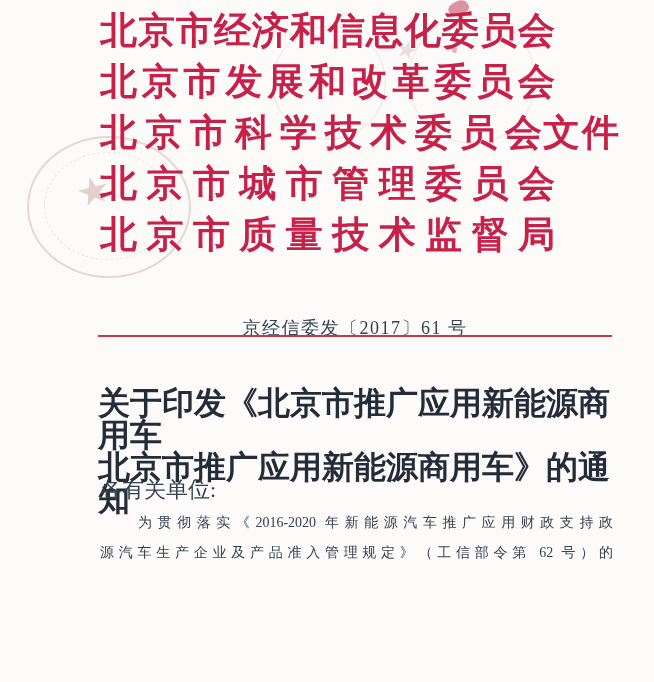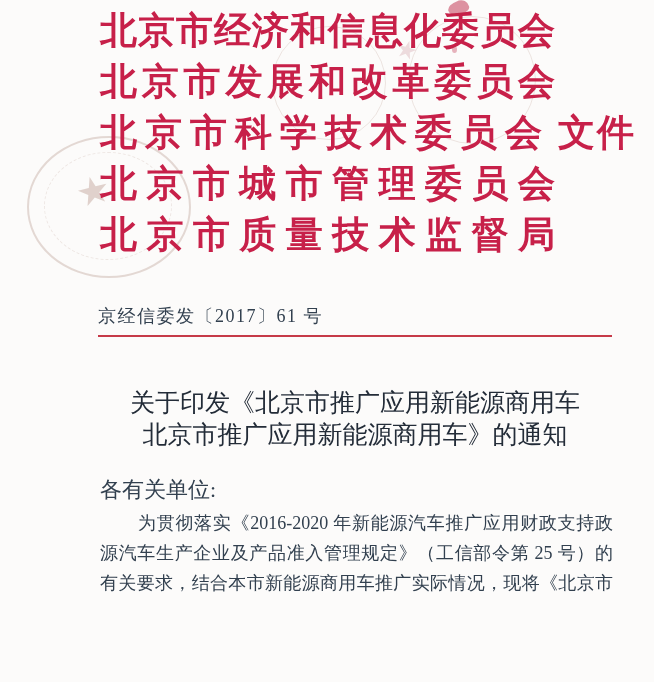--- a/index.html
+++ b/index.html
@@ -27,45 +27,45 @@
   .agencies{position:absolute;left:100px;top:12px;width:455px;z-index:1;}
   .agency-line{
     height:38px;margin-bottom:13px;
     font-size:37px;font-weight:bold;line-height:38px;
     color:var(--header_red,#c72049);
     white-space:nowrap;
   }
   .js-justify{display:flex;justify-content:space-between;}
   .agency-row3{display:flex;width:540px;}
   .agency-row3 .agency-name{width:442px;display:flex;justify-content:space-between;}
-  .agency-suffix{margin-left:16px;letter-spacing:2px;}
+  .agency-suffix{margin-left:1px;letter-spacing:2px;}
   
   .doc-number{
-    position:absolute;left:98px;top:304px;width:514px;z-index:1;
-    font-size:18px;letter-spacing:1.5px;
+    position:absolute;left:98px;top:316px;width:514px;z-index:1;
+    text-align:center;font-size:18px;letter-spacing:1.5px;
     color:var(--body_ink,#32404f);
   }
   .red-rule{position:absolute;left:98px;top:335px;width:514px;height:2px;
     background:var(--rule_red,#c63a48);z-index:1;}
   
   .doc-title{
     position:absolute;left:70px;top:387px;width:514px;z-index:1;
-    text-align:center;font-size:25px;font-weight:normal;line-height:32px;
+    text-align:left;font-size:32px;font-weight:bold;line-height:32px;
     color:var(--title_ink,#232c38);
   }
   .doc-title{left:98px;}
   
   .salutation{
     position:absolute;left:100px;top:475px;z-index:1;
     font-size:22px;color:var(--body_ink,#32404f);
   }
   .paragraph{position:absolute;left:100px;top:510px;width:513px;z-index:1;}
   .para-line{
     height:30px;line-height:26px;overflow:hidden;
-    font-size:18px;color:var(--body_ink,#32404f);
+    font-size:14px;color:var(--body_ink,#32404f);
     text-align:justify;text-align-last:justify;
   }
   .para-line.indent{text-indent:38px;}
 </style>
 </head>
 <body>
 
 <div class="page">
 
   <div class="seal seal-left"></div>
@@ -152,17 +152,16 @@
 
   <div class="doc-title">
     <div>关于印发《北京市推广应用新能源商用车</div>
     <div>北京市推广应用新能源商用车》的通知</div>
   </div>
 
   <div class="salutation">各有关单位:</div>
 
   <div class="paragraph">
     <div class="para-line indent">为贯彻落实《2016-2020 年新能源汽车推广应用财政支持政</div>
-    <div class="para-line">源汽车生产企业及产品准入管理规定》（工信部令第 25 号）的</div>
-    <div class="para-line">有关要求，结合本市新能源商用车推广实际情况，现将《北京市</div>
+    <div class="para-line">源汽车生产企业及产品准入管理规定》（工信部令第 62 号）的</div>
   </div>
 
 </div>
 
 </body></html>

